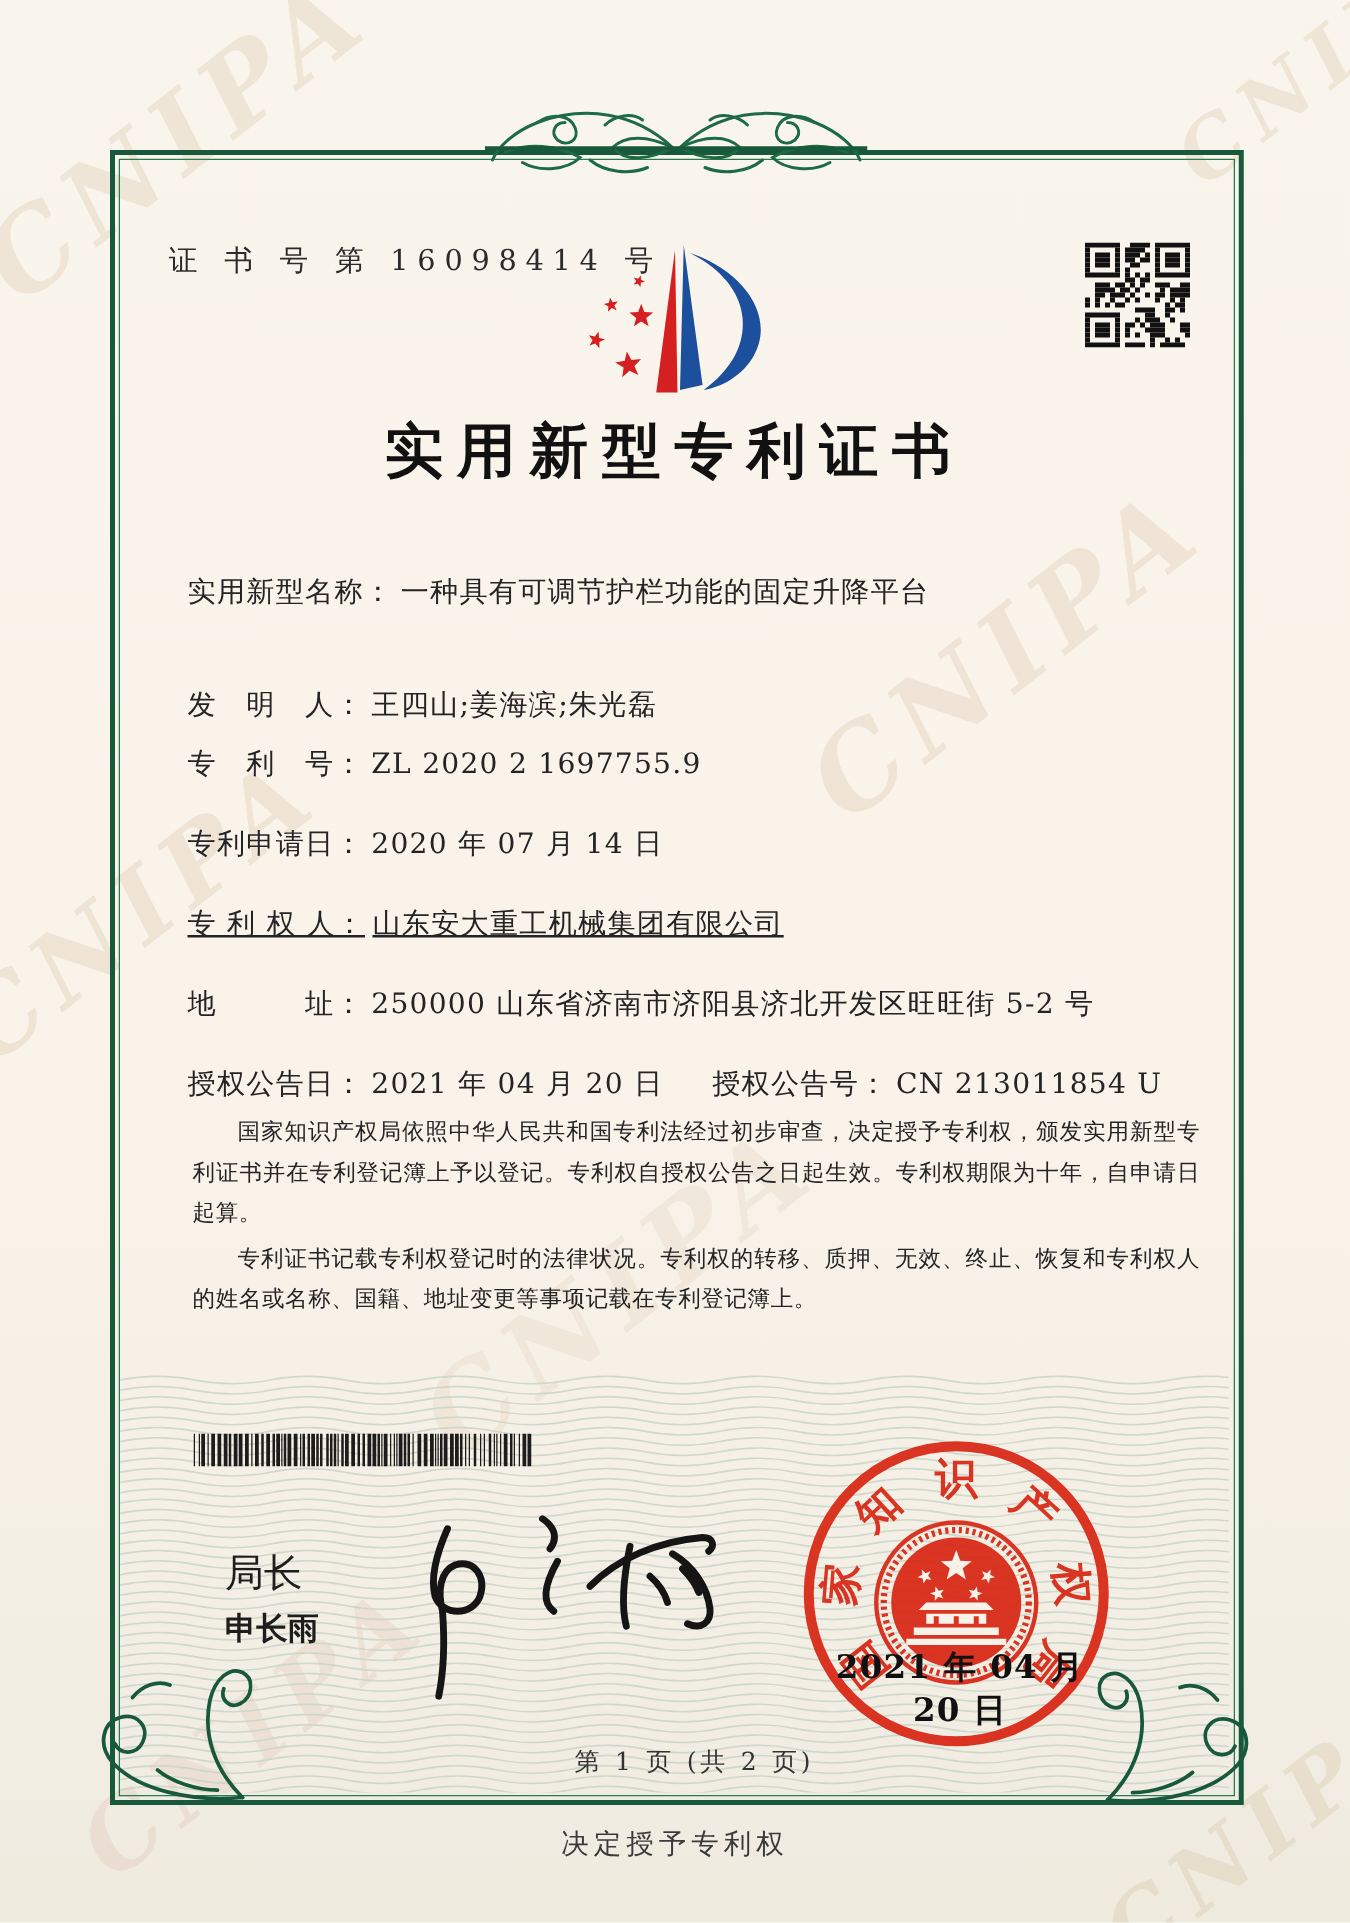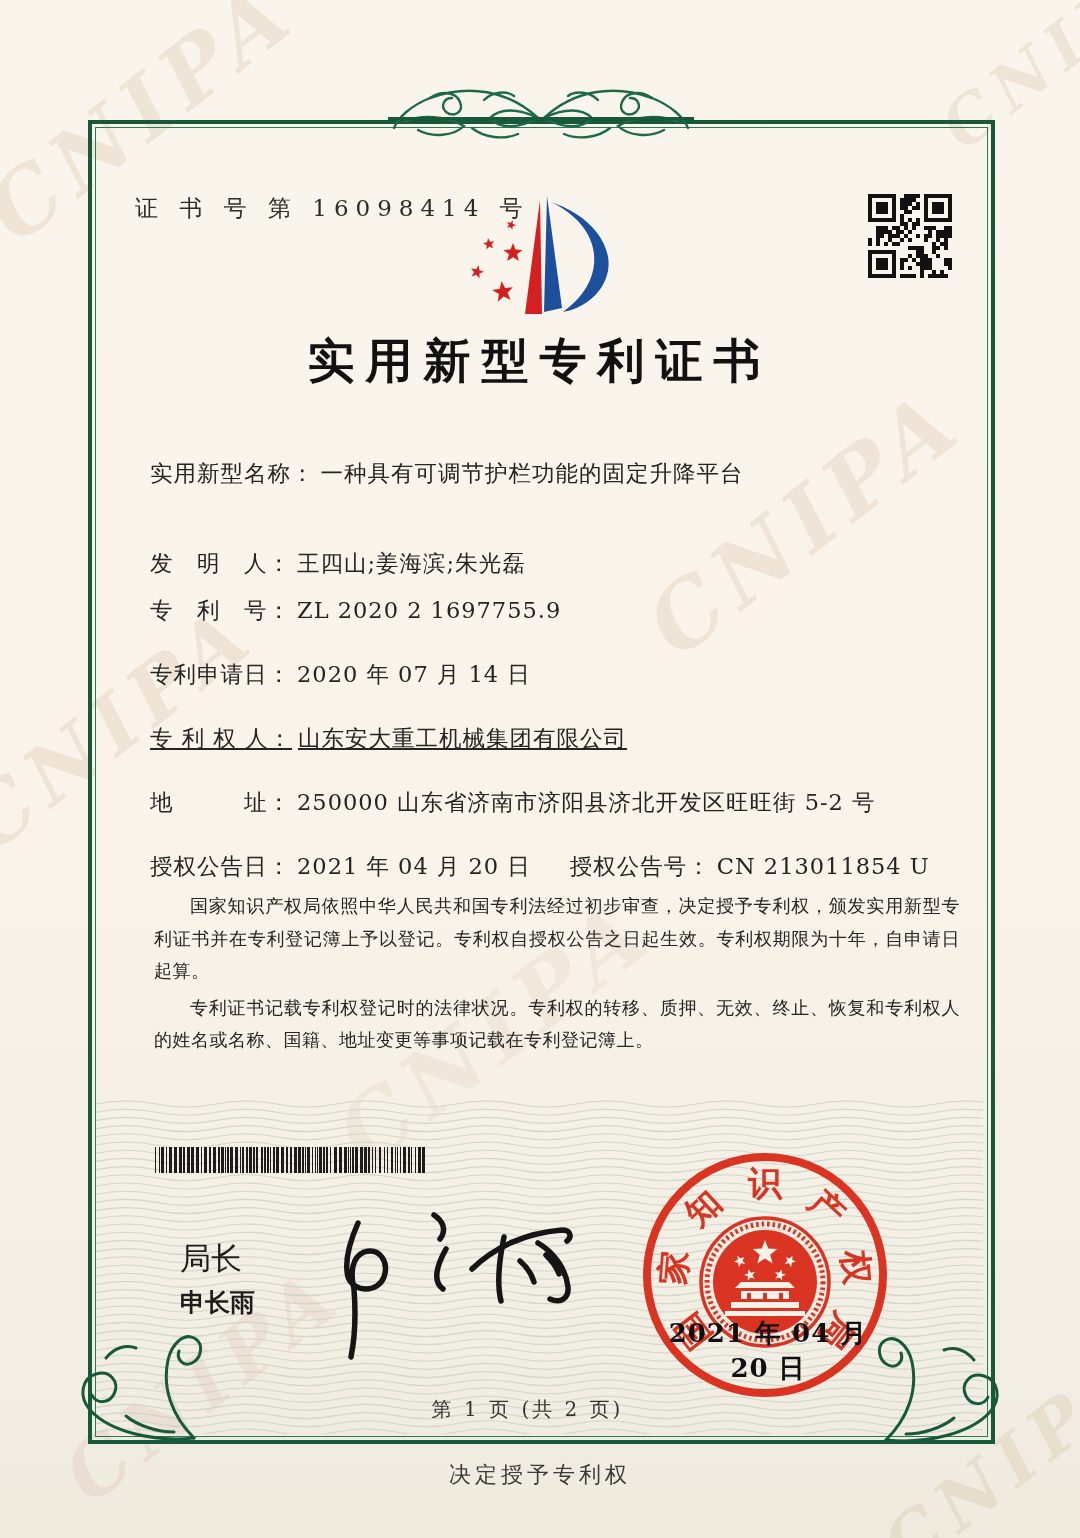--- a/index.html
+++ b/index.html
@@ -48,21 +48,21 @@
   #signer-title{left:180px;top:1238px;font-size:31px;font-weight:400;
     font-family:"DejaVu Sans","Liberation Sans",sans-serif;color:#1d1d1d;z-index:5;}
   #signer-name{left:180px;top:1286px;font-size:25px;font-weight:700;
     font-family:"DejaVu Sans","Liberation Sans",sans-serif;color:#1d1d1d;z-index:5;}
   #signature{left:300px;top:1185px;z-index:6;}
   #seal{left:640px;top:1150px;z-index:5;opacity:0.95;}
   #seal-date{
     left:648px;top:1316px;width:240px;text-align:center;font-size:26px;font-weight:700;
     color:#101010;letter-spacing:1px;z-index:7;
   }
-  #page-footer{left:76px;top:1396px;width:903px;text-align:center;font-size:20px;
+  #page-footer{left:104px;top:1396px;width:903px;text-align:center;font-size:20px;
     letter-spacing:3px;color:#333;z-index:5;}
   #continuation{left:0;top:1460px;width:1080px;text-align:center;font-size:22px;
     letter-spacing:4px;color:#3a3a3a;z-index:5;}
   .ornament{z-index:4;}
 </style>
 </head>
 <body>
 
 <div class="wm" style="left:-40px;top:60px;font-size:86px;">CNIPA</div>
 <div class="wm" style="left:920px;top:10px;font-size:64px;">CNIPA</div>

